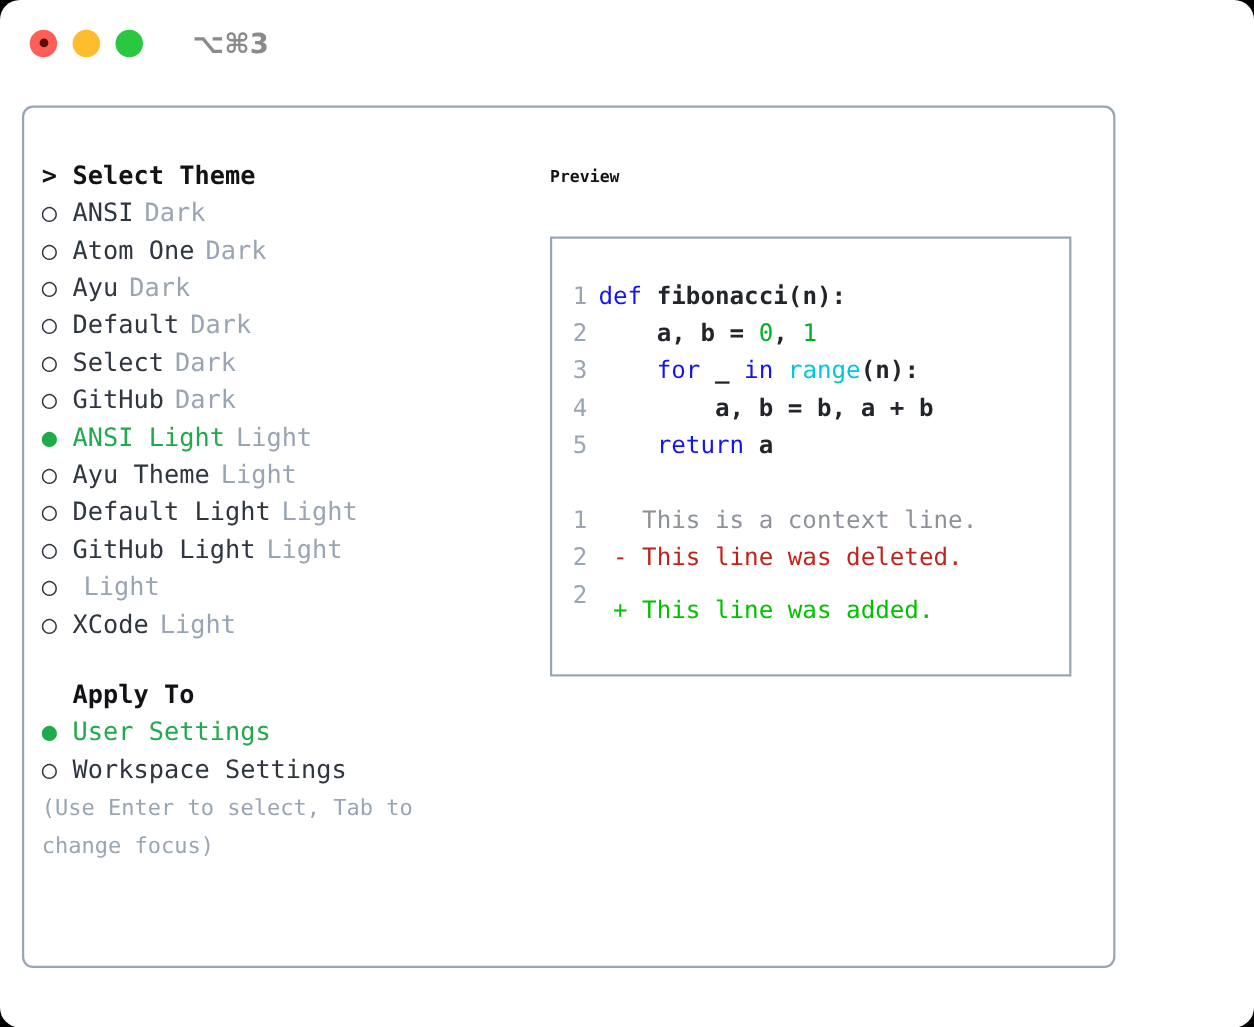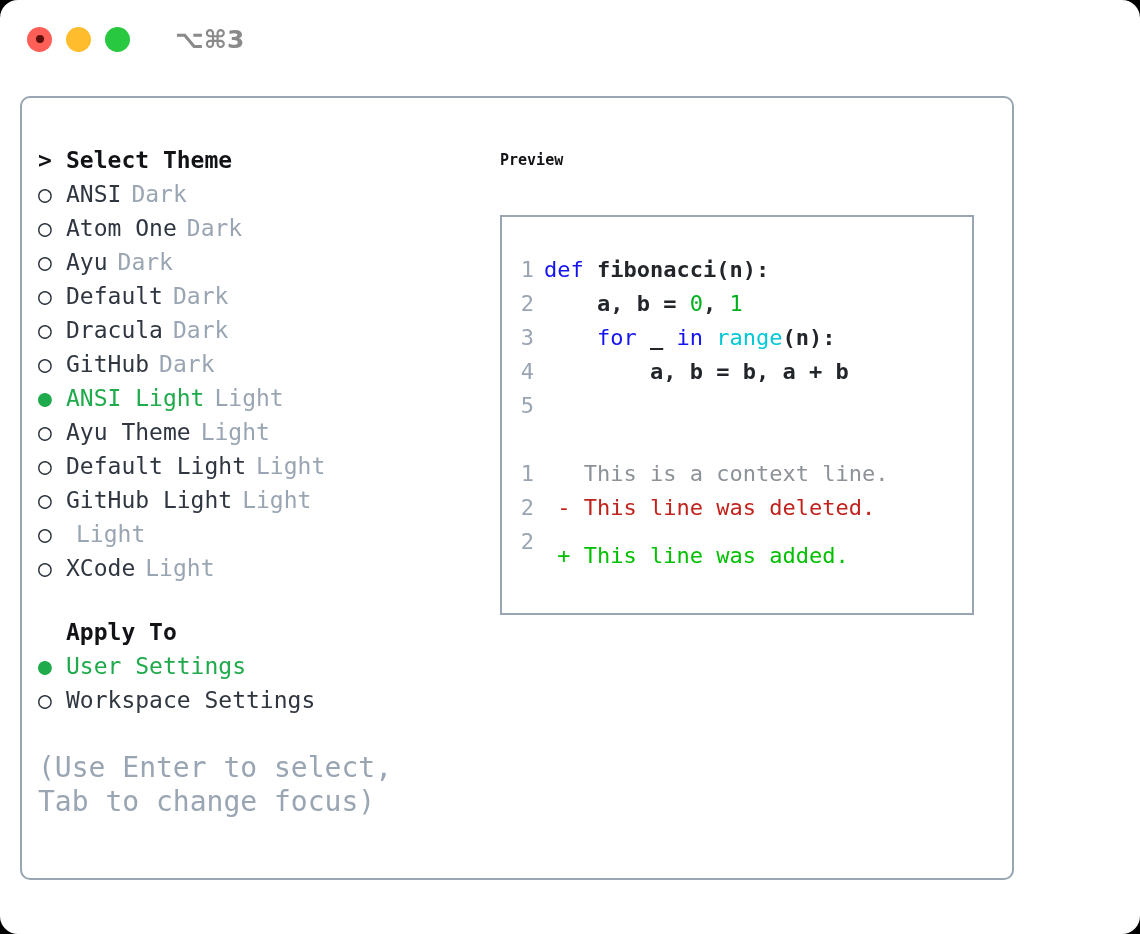--- a/index.html
+++ b/index.html
@@ -128,22 +128,21 @@
   .theme-name { color: #2f3640; }
   .theme-name.selected { color: #1faa4b; }
   .theme-kind {
     color: #9aa5b3;
     margin-left: 10px;
   }
 
   .spacer-sm { height: 30px; }
 
   .help {
-    margin-top: 34px;
-    font-size: 28px;
+    font-size: 20px;
     line-height: 34px;
     color: #9aa5b3;
     width: 400px;
     white-space: normal;
   }
 
   
   .preview-title {
     font-size: 15px;
     font-weight: bold;
@@ -208,21 +207,21 @@
         <div class="row">
           <span class="marker section-title">&gt;</span>
           <span class="section-title">Select Theme</span>
         </div>
 
         <div id="theme-list">
             <div class="row"><span class="marker">○</span><span class="theme-name">ANSI</span><span class="theme-kind">Dark</span></div>
             <div class="row"><span class="marker">○</span><span class="theme-name">Atom One</span><span class="theme-kind">Dark</span></div>
             <div class="row"><span class="marker">○</span><span class="theme-name">Ayu</span><span class="theme-kind">Dark</span></div>
             <div class="row"><span class="marker">○</span><span class="theme-name">Default</span><span class="theme-kind">Dark</span></div>
-            <div class="row"><span class="marker">○</span><span class="theme-name">Dracula</span><span class="theme-kind">Dark</span></div>
+            <div class="row"><span class="marker">○</span><span class="theme-name">Select</span><span class="theme-kind">Dark</span></div>
             <div class="row"><span class="marker">○</span><span class="theme-name">GitHub</span><span class="theme-kind">Dark</span></div>
             <div class="row"><span class="marker sel-bullet">●</span><span class="theme-name selected">ANSI Light</span><span class="theme-kind">Light</span></div>
             <div class="row"><span class="marker">○</span><span class="theme-name">Ayu Theme</span><span class="theme-kind">Light</span></div>
             <div class="row"><span class="marker">○</span><span class="theme-name">Default Light</span><span class="theme-kind">Light</span></div>
             <div class="row"><span class="marker">○</span><span class="theme-name">GitHub Light</span><span class="theme-kind">Light</span></div>
             <div class="row"><span class="marker">○</span><span class="theme-kind">Light</span></div>
             <div class="row"><span class="marker">○</span><span class="theme-name">XCode</span><span class="theme-kind">Light</span></div>
           </div>
 
         <div class="spacer-sm"></div>
@@ -242,21 +241,21 @@
 
       <div class="right-col">
         <div class="preview-title">Preview</div>
 
         <div class="preview-box">
           <div id="code-block">
               <div class="code-line"><span class="ln">1</span><span class="code-body"><span class="tok-kw">def </span><span class="tok-plain">fibonacci(n):</span></span></div>
               <div class="code-line"><span class="ln">2</span><span class="code-body"><span class="tok-plain">    a, b = </span><span class="tok-num">0</span><span class="tok-plain">, </span><span class="tok-num">1</span></span></div>
               <div class="code-line"><span class="ln">3</span><span class="code-body"><span class="tok-kw">    for </span><span class="tok-plain">_ </span><span class="tok-kw">in </span><span class="tok-fn">range</span><span class="tok-plain">(n):</span></span></div>
               <div class="code-line"><span class="ln">4</span><span class="code-body"><span class="tok-plain">        a, b = b, a + b</span></span></div>
-              <div class="code-line"><span class="ln">5</span></div>
+              <div class="code-line"><span class="ln">5</span><span class="code-body"><span class="tok-kw">    return </span><span class="tok-plain">a</span></span></div>
             </div>
           <div class="diff-gap"></div>
           <div id="diff-block">
               <div class="code-line"><span class="ln">1</span><span class="diff-ctx">   This is a context line.</span></div>
               <div class="code-line"><span class="ln">2</span><span class="diff-del"> - This line was deleted.</span></div>
               <div class="code-line"><span class="ln">2</span><span class="diff-add"> + This line was added.</span></div>
             </div>
         </div>
       </div>
 

